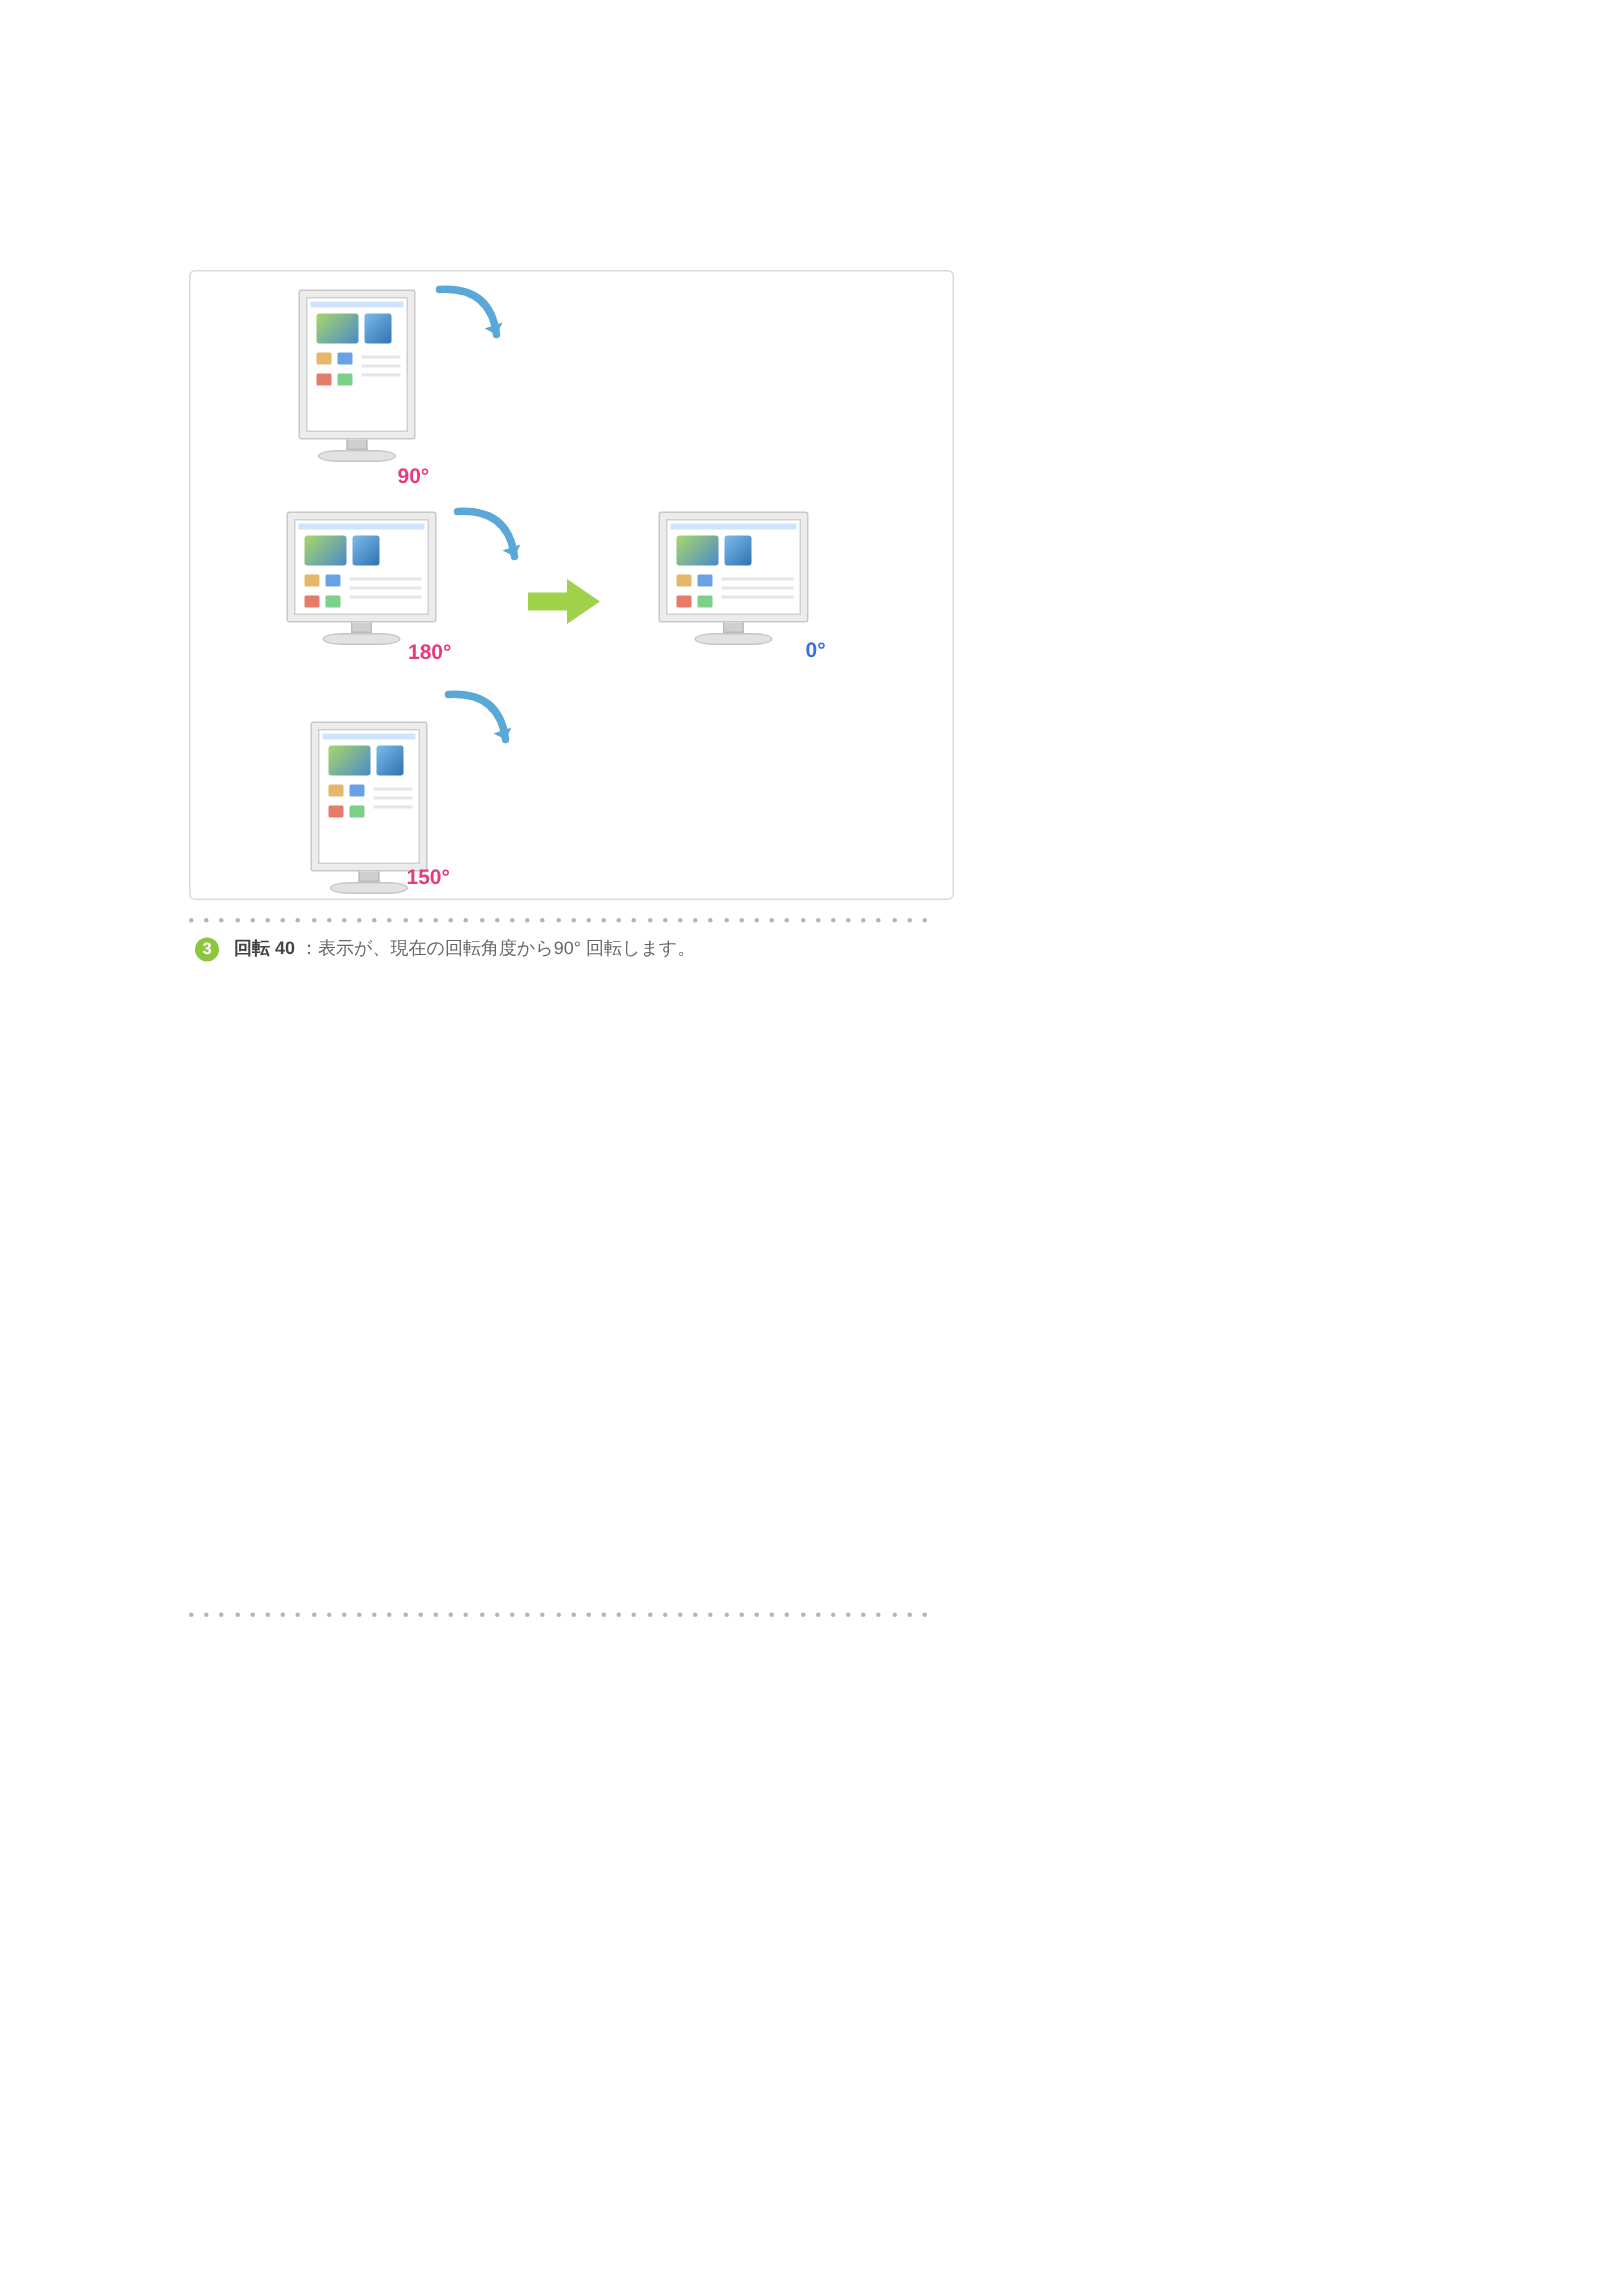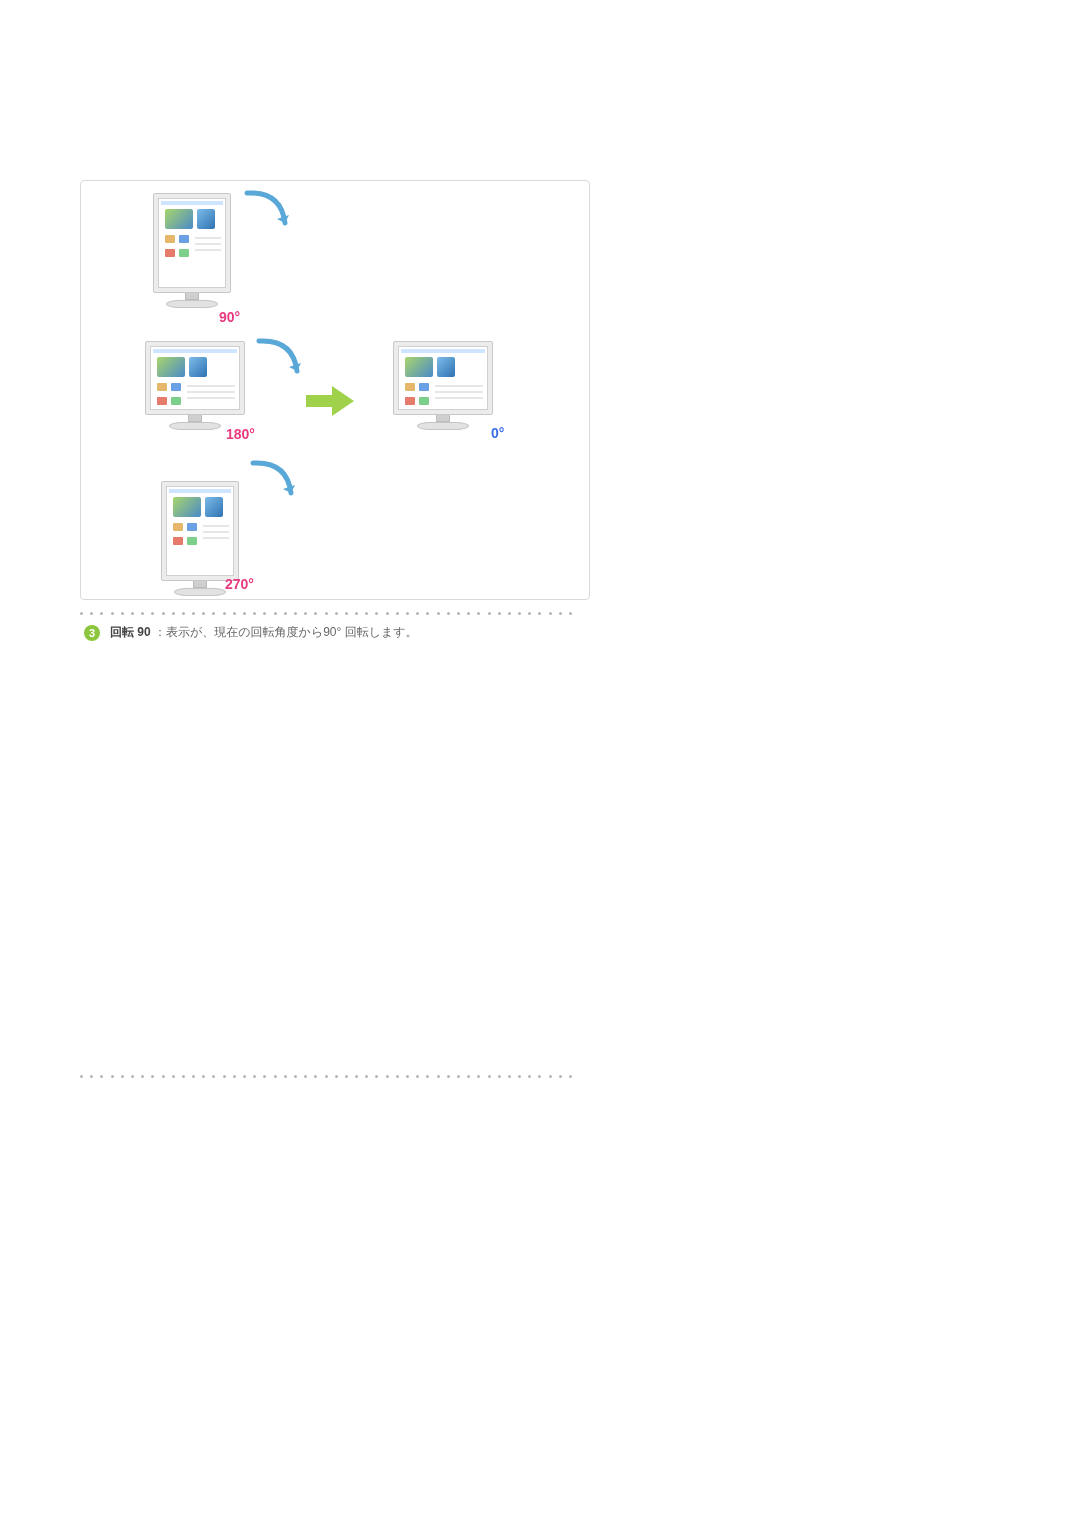--- a/index.html
+++ b/index.html
@@ -9,20 +9,21 @@
     width: 1080px;
     font-family: "Hiragino Kaku Gothic ProN", "Meiryo", "MS PGothic", sans-serif;
     color: #555;
   }
   .page {
     width: 968px;
     min-height: 1528px;
     position: relative;
     box-sizing: border-box;
     padding: 180px 80px 100px 80px;
+    margin-left: 46px;
   }
   .content-col {
     width: 520px;
     margin-left: 0;
   }
 
   
   .figure-frame {
     width: 510px;
     height: 420px;
@@ -279,21 +280,21 @@
           </div>
         <div class="stand-neck"></div>
           <div class="stand-base"></div>
       </div>
       <div class="curve-arrow" style="top:278px; left:164px;">
         <svg viewBox="0 0 60 50">
             <path d="M8 4 Q 42 2 46 34" fill="none" stroke="#5aa8d8" stroke-width="5" stroke-linecap="round"></path>
             <path d="M46 34 l -8 -4 l 12 -4 z" fill="#5aa8d8"></path>
           </svg>
       </div>
-      <div class="deg-label" style="top:395px; left:144px;">270°</div>
+      <div class="deg-label" style="top:395px; left:144px;">150°</div>
     </div>
 
     <div class="dot-sep">
         <span class="dot"></span>
         <span class="dot"></span>
         <span class="dot"></span>
         <span class="dot"></span>
         <span class="dot"></span>
         <span class="dot"></span>
         <span class="dot"></span>
@@ -337,21 +338,21 @@
         <span class="dot"></span>
         <span class="dot"></span>
         <span class="dot"></span>
         <span class="dot"></span>
         <span class="dot"></span>
       </div>
 
     <div class="entry">
       <div class="num-badge">3</div>
       <span>
-        <b>回転 90</b>
+        <b>回転 40</b>
         <span>：表示が、現在の回転角度から90° 回転します。</span>
       </span>
     </div>
 
     <div class="section-2">
       <div class="dot-sep">
           <span class="dot"></span>
           <span class="dot"></span>
           <span class="dot"></span>
           <span class="dot"></span>

